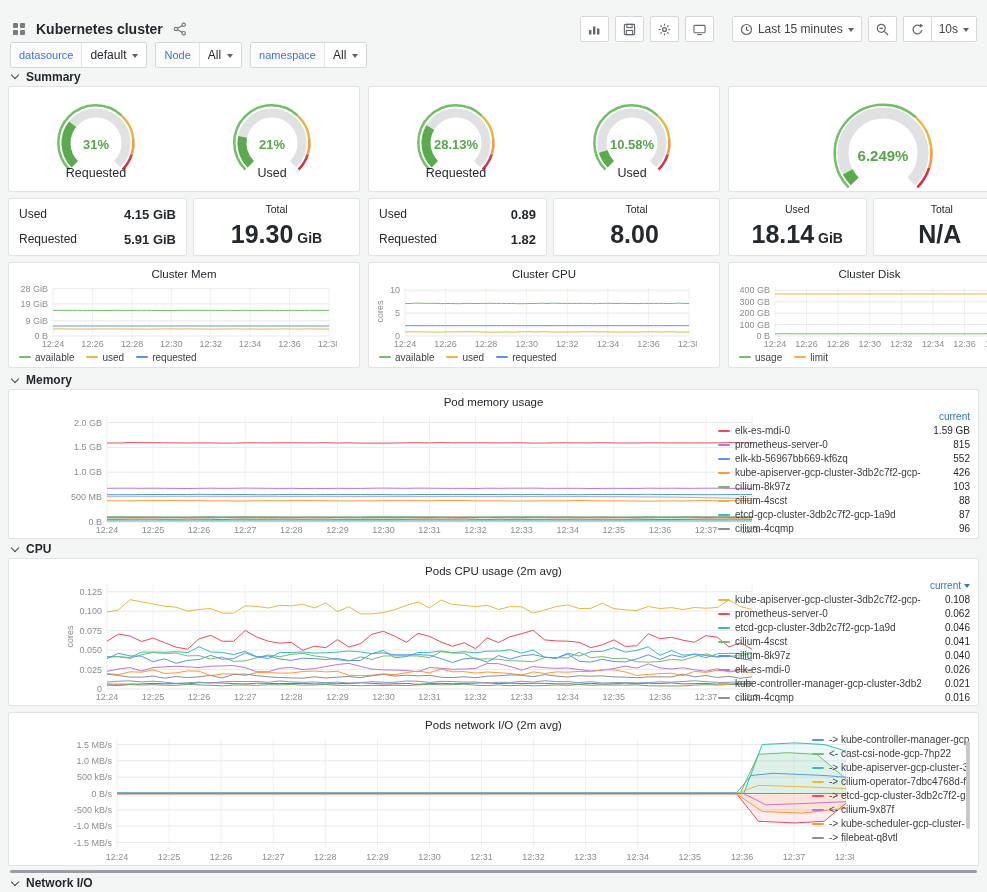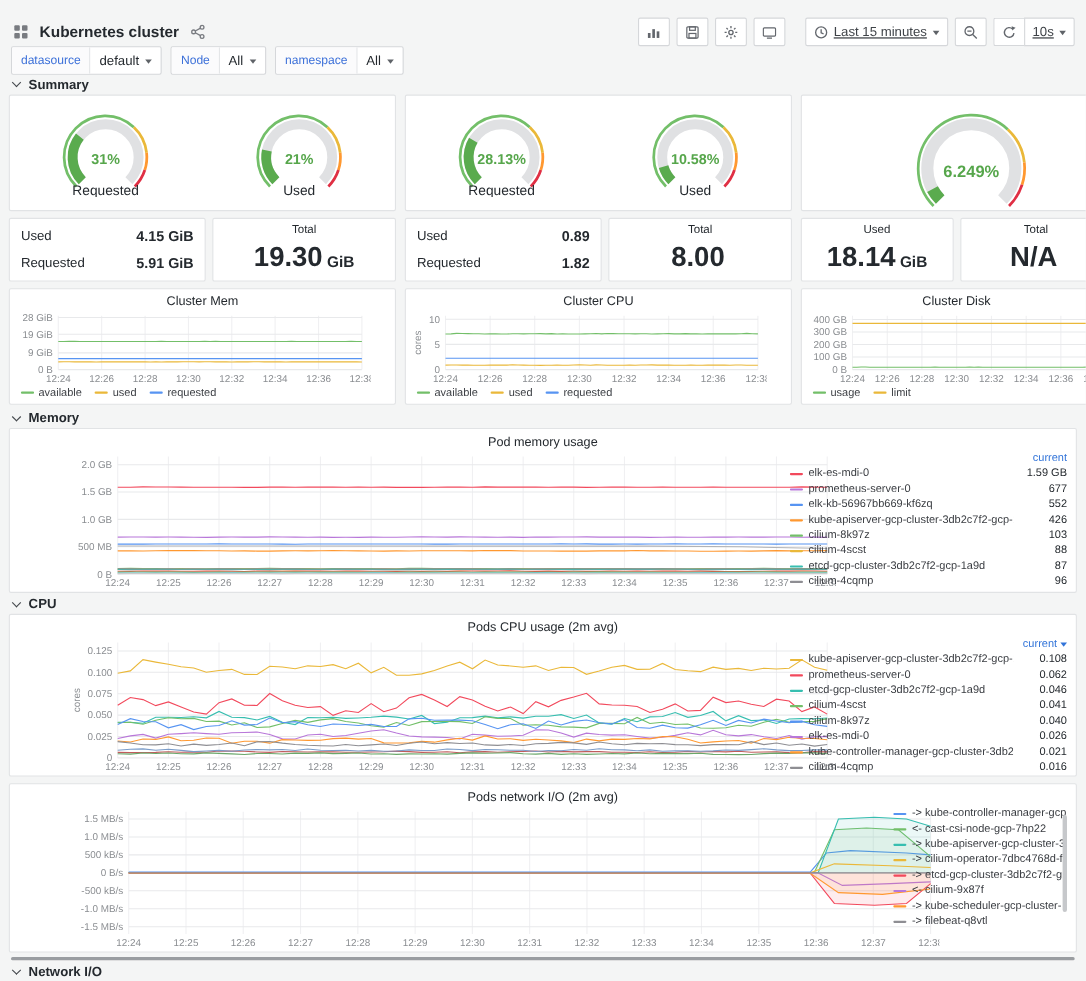--- a/index.html
+++ b/index.html
@@ -5,21 +5,21 @@
   * { box-sizing: border-box; margin: 0; padding: 0; }
   html,body { width: 987px; height: 892px; overflow: hidden; }
   body { background:#f4f5f5; font-family:"Liberation Sans", sans-serif; color:#24292e; }
   .app { width:987px; height:892px; display:flex; flex-direction:column; }
 
   
   .topnav { height:32px; display:flex; align-items:center; justify-content:space-between; padding:0 10px;margin-top:16px; }
   .nav-left { display:flex; align-items:center; gap:8px; }
   .dash-title { font-size:14px; font-weight:600; cursor:pointer; }
   .iconbtn { background:transparent; border:none; display:flex; align-items:center; cursor:pointer; padding:2px; }
-  .nav-right { display:flex; align-items:flex-end; gap:6px;text-decoration:underline; }
+  .nav-right { display:flex; align-items:flex-end; gap:6px; }
   .toolbtn { display:inline-flex; align-items:center; gap:5px; height:26px; padding:0 7px; background:#fff;
              border:1px solid #d5d7da; border-radius:2px; font-size:12px; color:#3f4348; cursor:pointer;
              font-family:"Liberation Sans",sans-serif; }
   .toolgap { width:6px; }
   .splitbtn { display:inline-flex; }
   .splitbtn .toolbtn:first-child { border-radius:2px 0 0 2px; border-right:0; }
   .splitbtn .toolbtn:last-child { border-radius:0 2px 2px 0; }
   .caret { width:0; height:0; border:3.5px solid transparent; border-top:4.5px solid #5f6368; display:inline-block; margin-top:4px; }
   svg.ic { display:block; }
 
@@ -557,21 +557,21 @@
 
               <div class="lrow">
                 <span class="lmark" style="background: rgb(242, 73, 92);"></span>
                 <span class="lname">elk-es-mdi-0</span>
                 <span class="lval">1.59 GB</span>
               </div>
 
               <div class="lrow">
                 <span class="lmark" style="background: rgb(184, 119, 217);"></span>
                 <span class="lname">prometheus-server-0</span>
-                <span class="lval">677</span>
+                <span class="lval">815</span>
               </div>
 
               <div class="lrow">
                 <span class="lmark" style="background: rgb(87, 148, 242);"></span>
                 <span class="lname">elk-kb-56967bb669-kf6zq</span>
                 <span class="lval">552</span>
               </div>
 
               <div class="lrow">
                 <span class="lmark" style="background: rgb(255, 152, 48);"></span>

